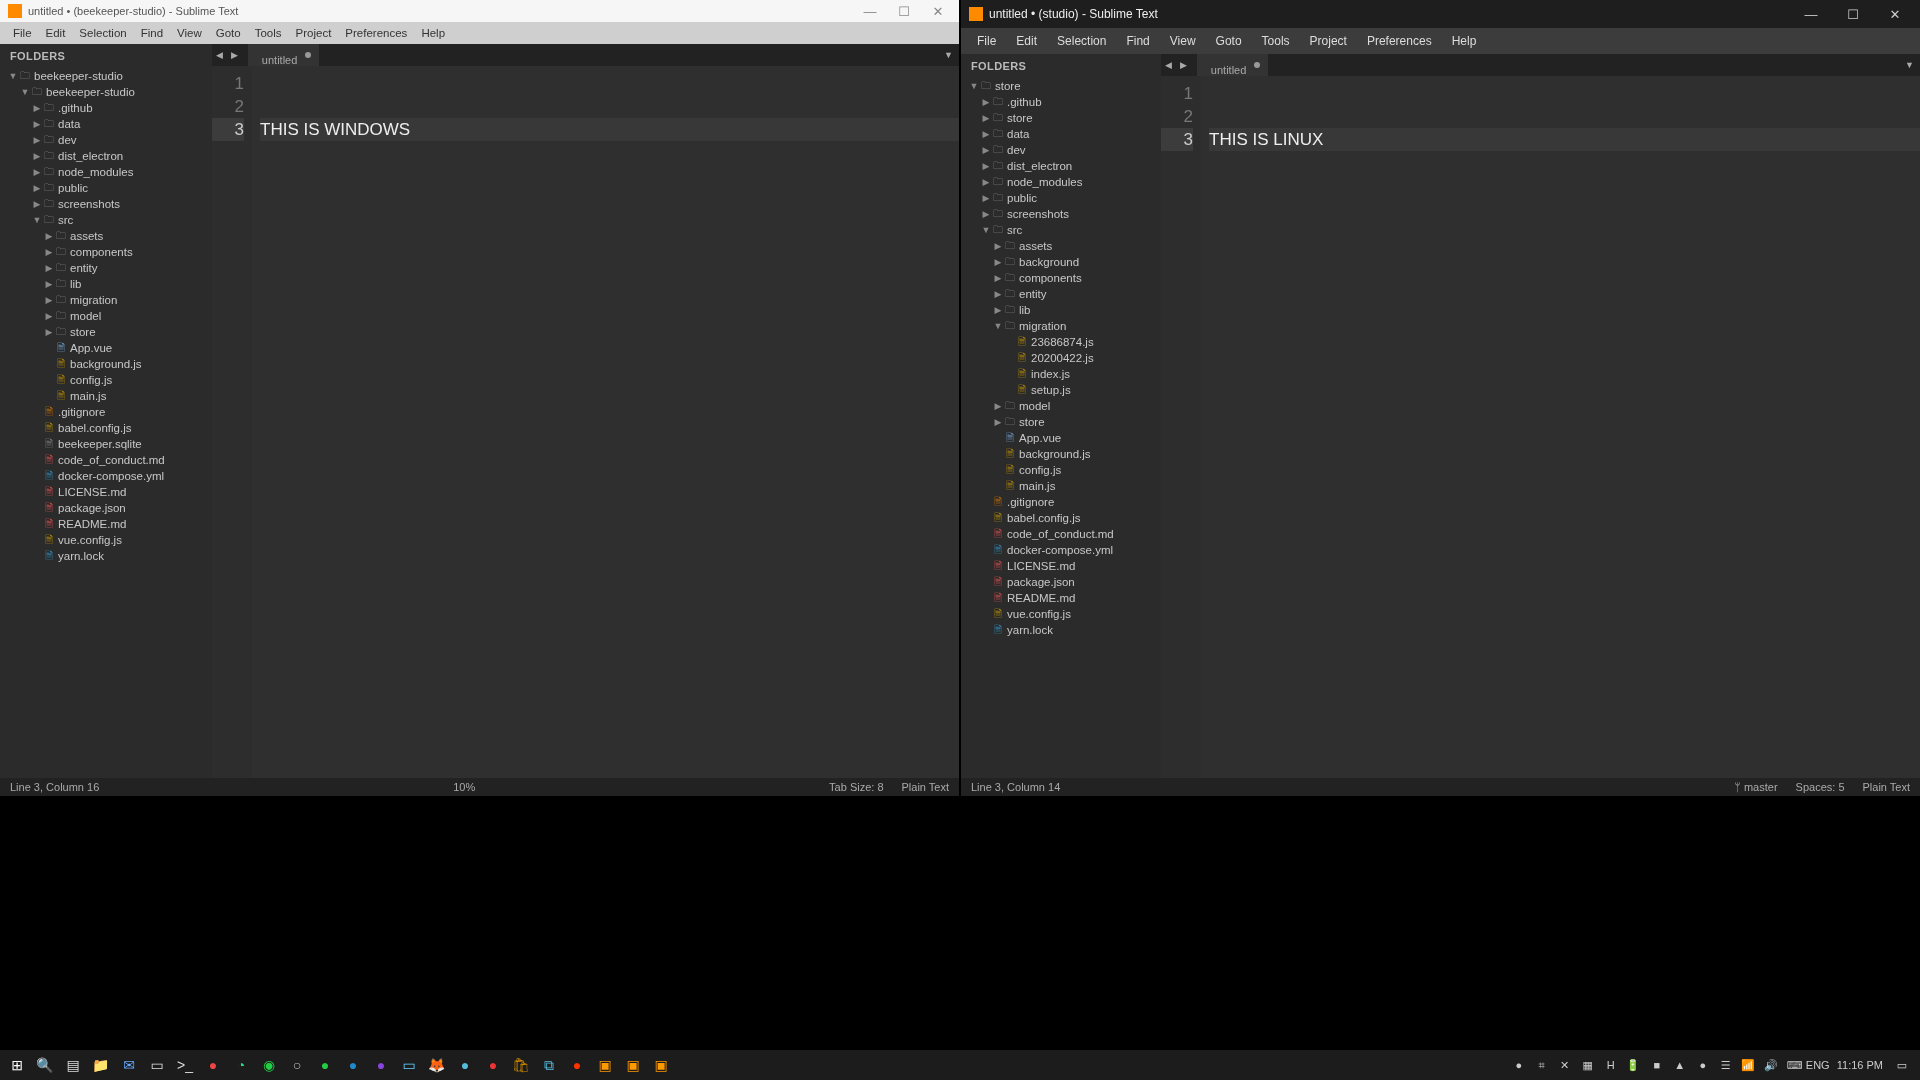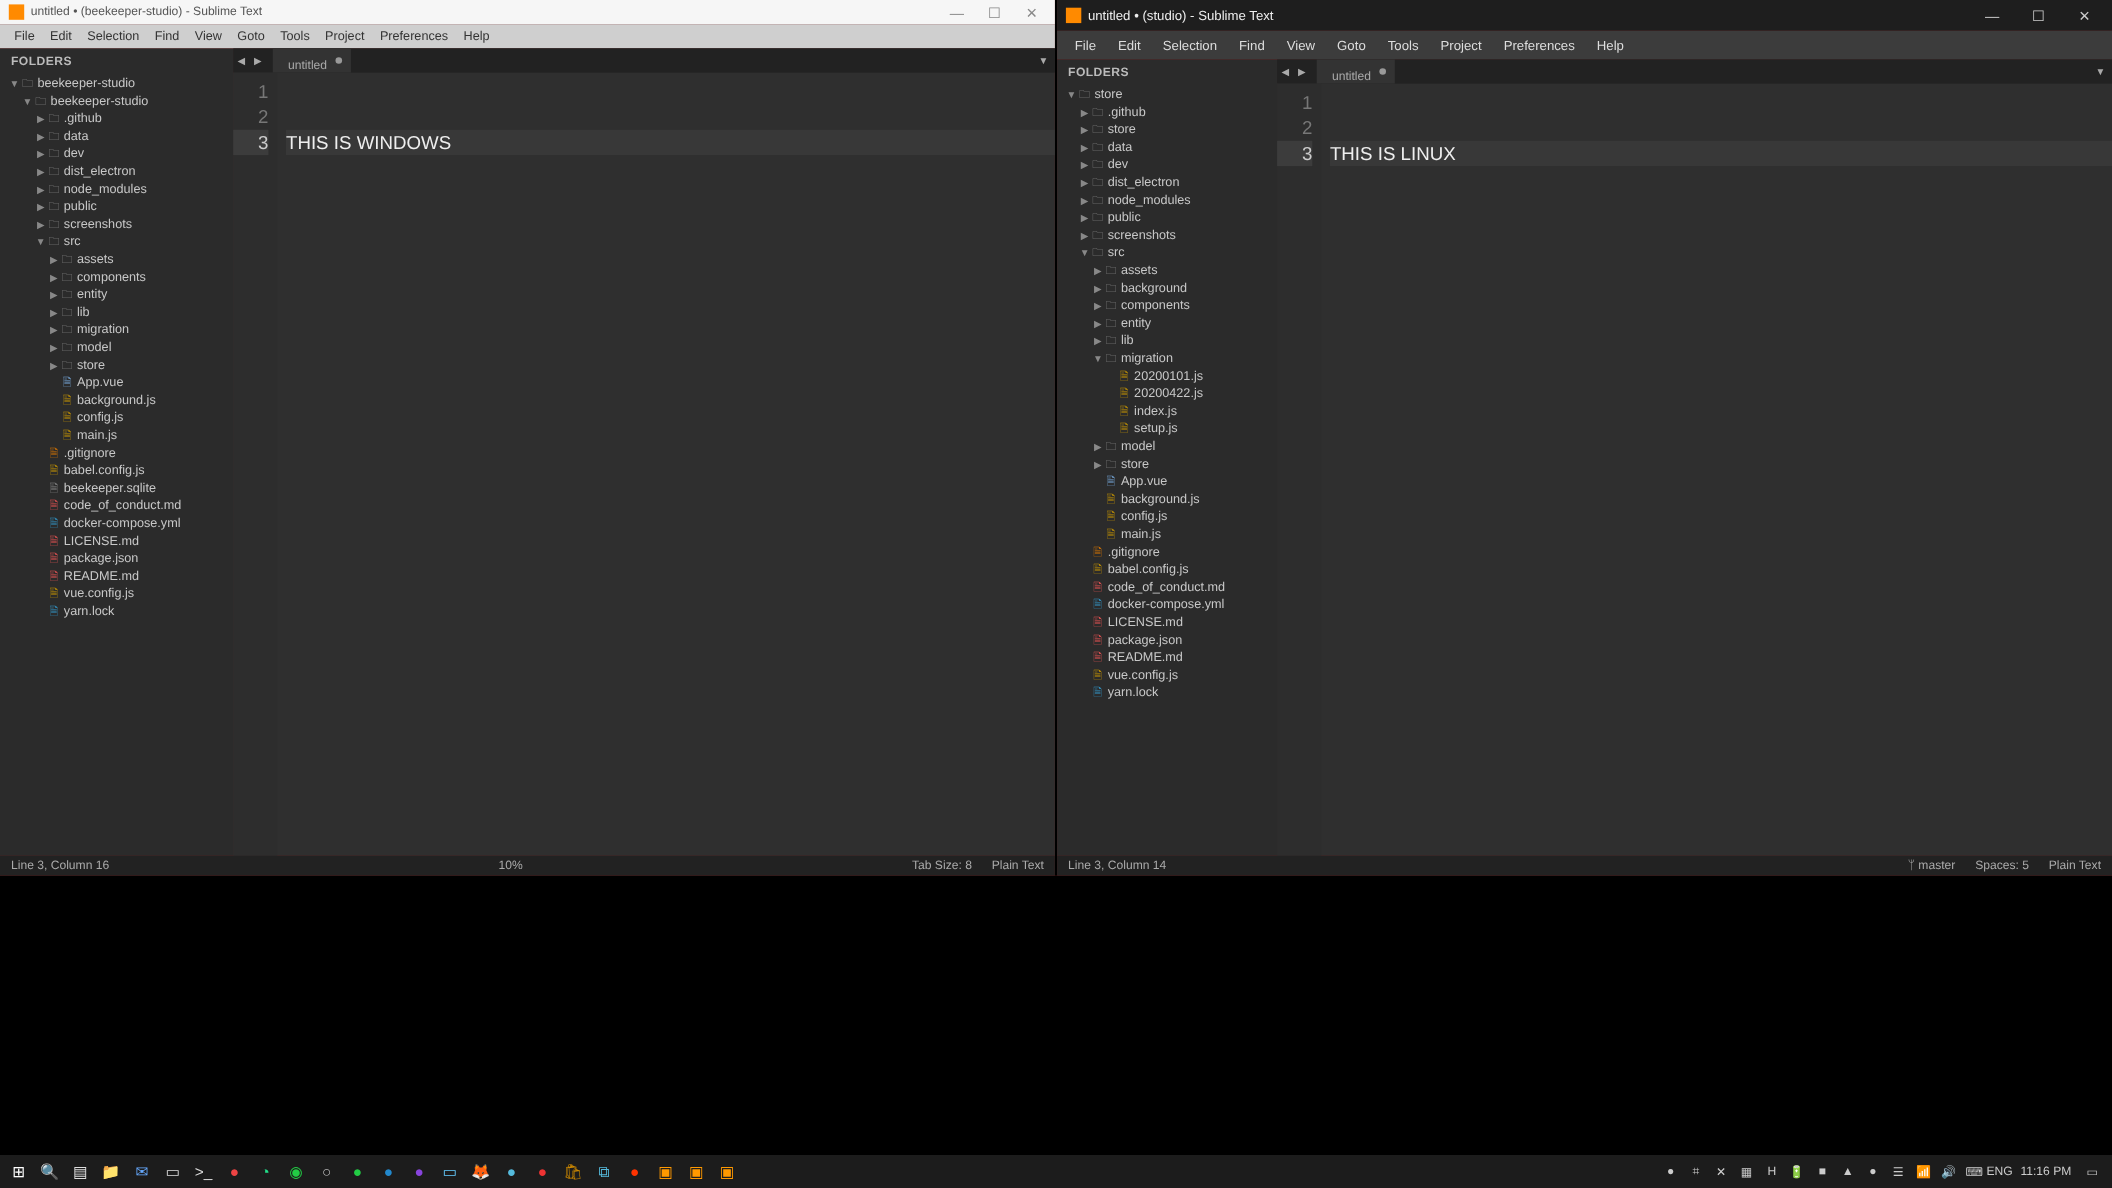--- a/index.html
+++ b/index.html
@@ -383,21 +383,21 @@
               <span class="label">lib</span>
             </div>
             <div class="tree-row" style="padding-left: 32px;">
               <span class="arrow">▼</span>
               <span class="ficon folder">🗀</span>
               <span class="label">migration</span>
             </div>
             <div class="tree-row" style="padding-left: 44px;">
               <span class="arrow"></span>
               <span class="ficon" style="color: rgb(204, 153, 0);">🗎</span>
-              <span class="label">20200101.js</span>
+              <span class="label">23686874.js</span>
             </div>
             <div class="tree-row" style="padding-left: 44px;">
               <span class="arrow"></span>
               <span class="ficon" style="color: rgb(204, 153, 0);">🗎</span>
               <span class="label">20200422.js</span>
             </div>
             <div class="tree-row" style="padding-left: 44px;">
               <span class="arrow"></span>
               <span class="ficon" style="color: rgb(204, 153, 0);">🗎</span>
               <span class="label">index.js</span>

